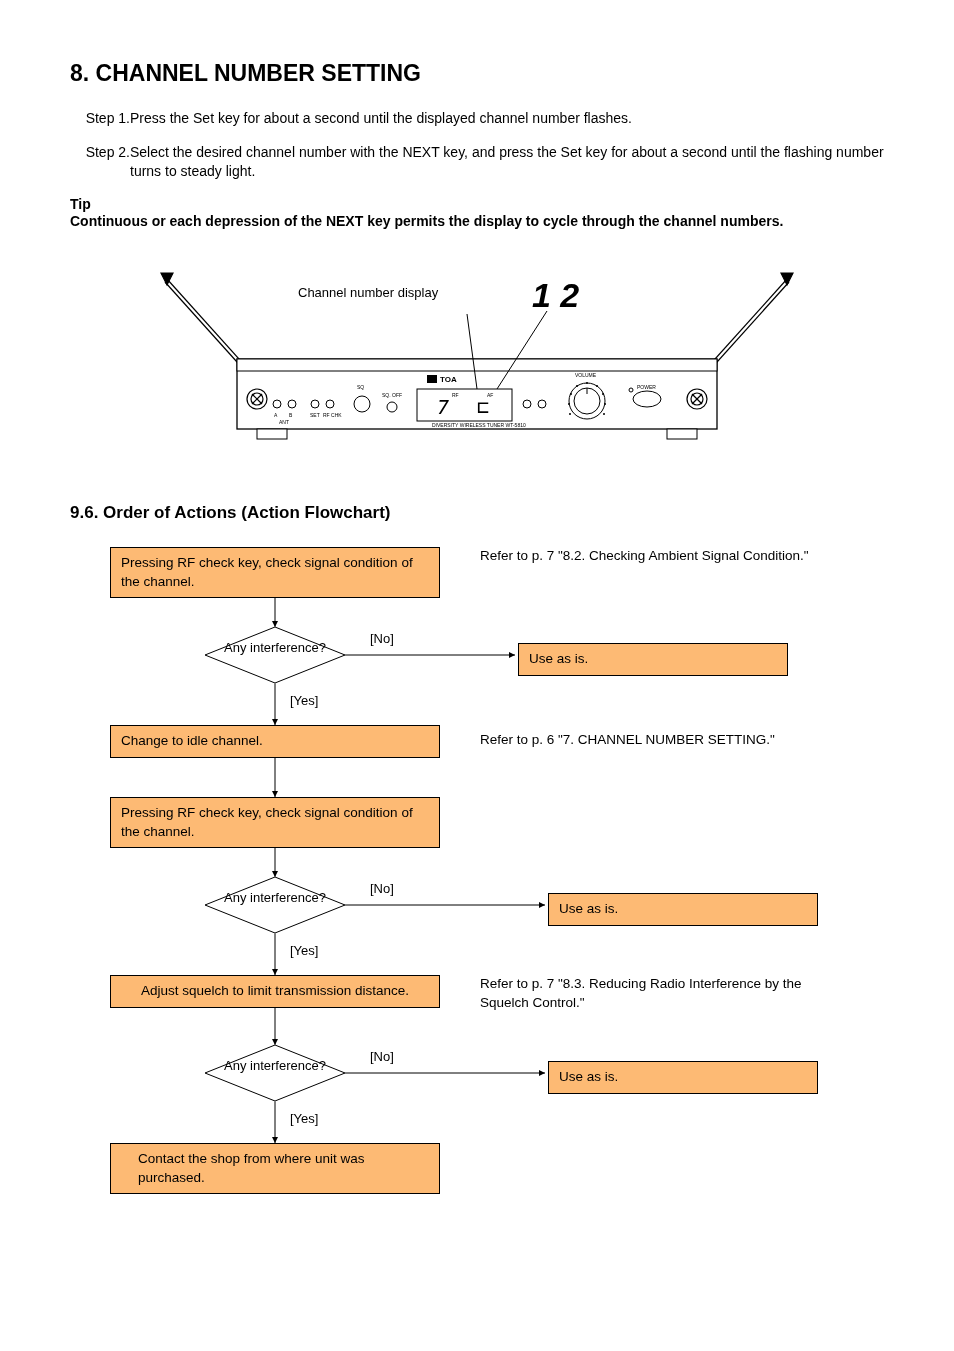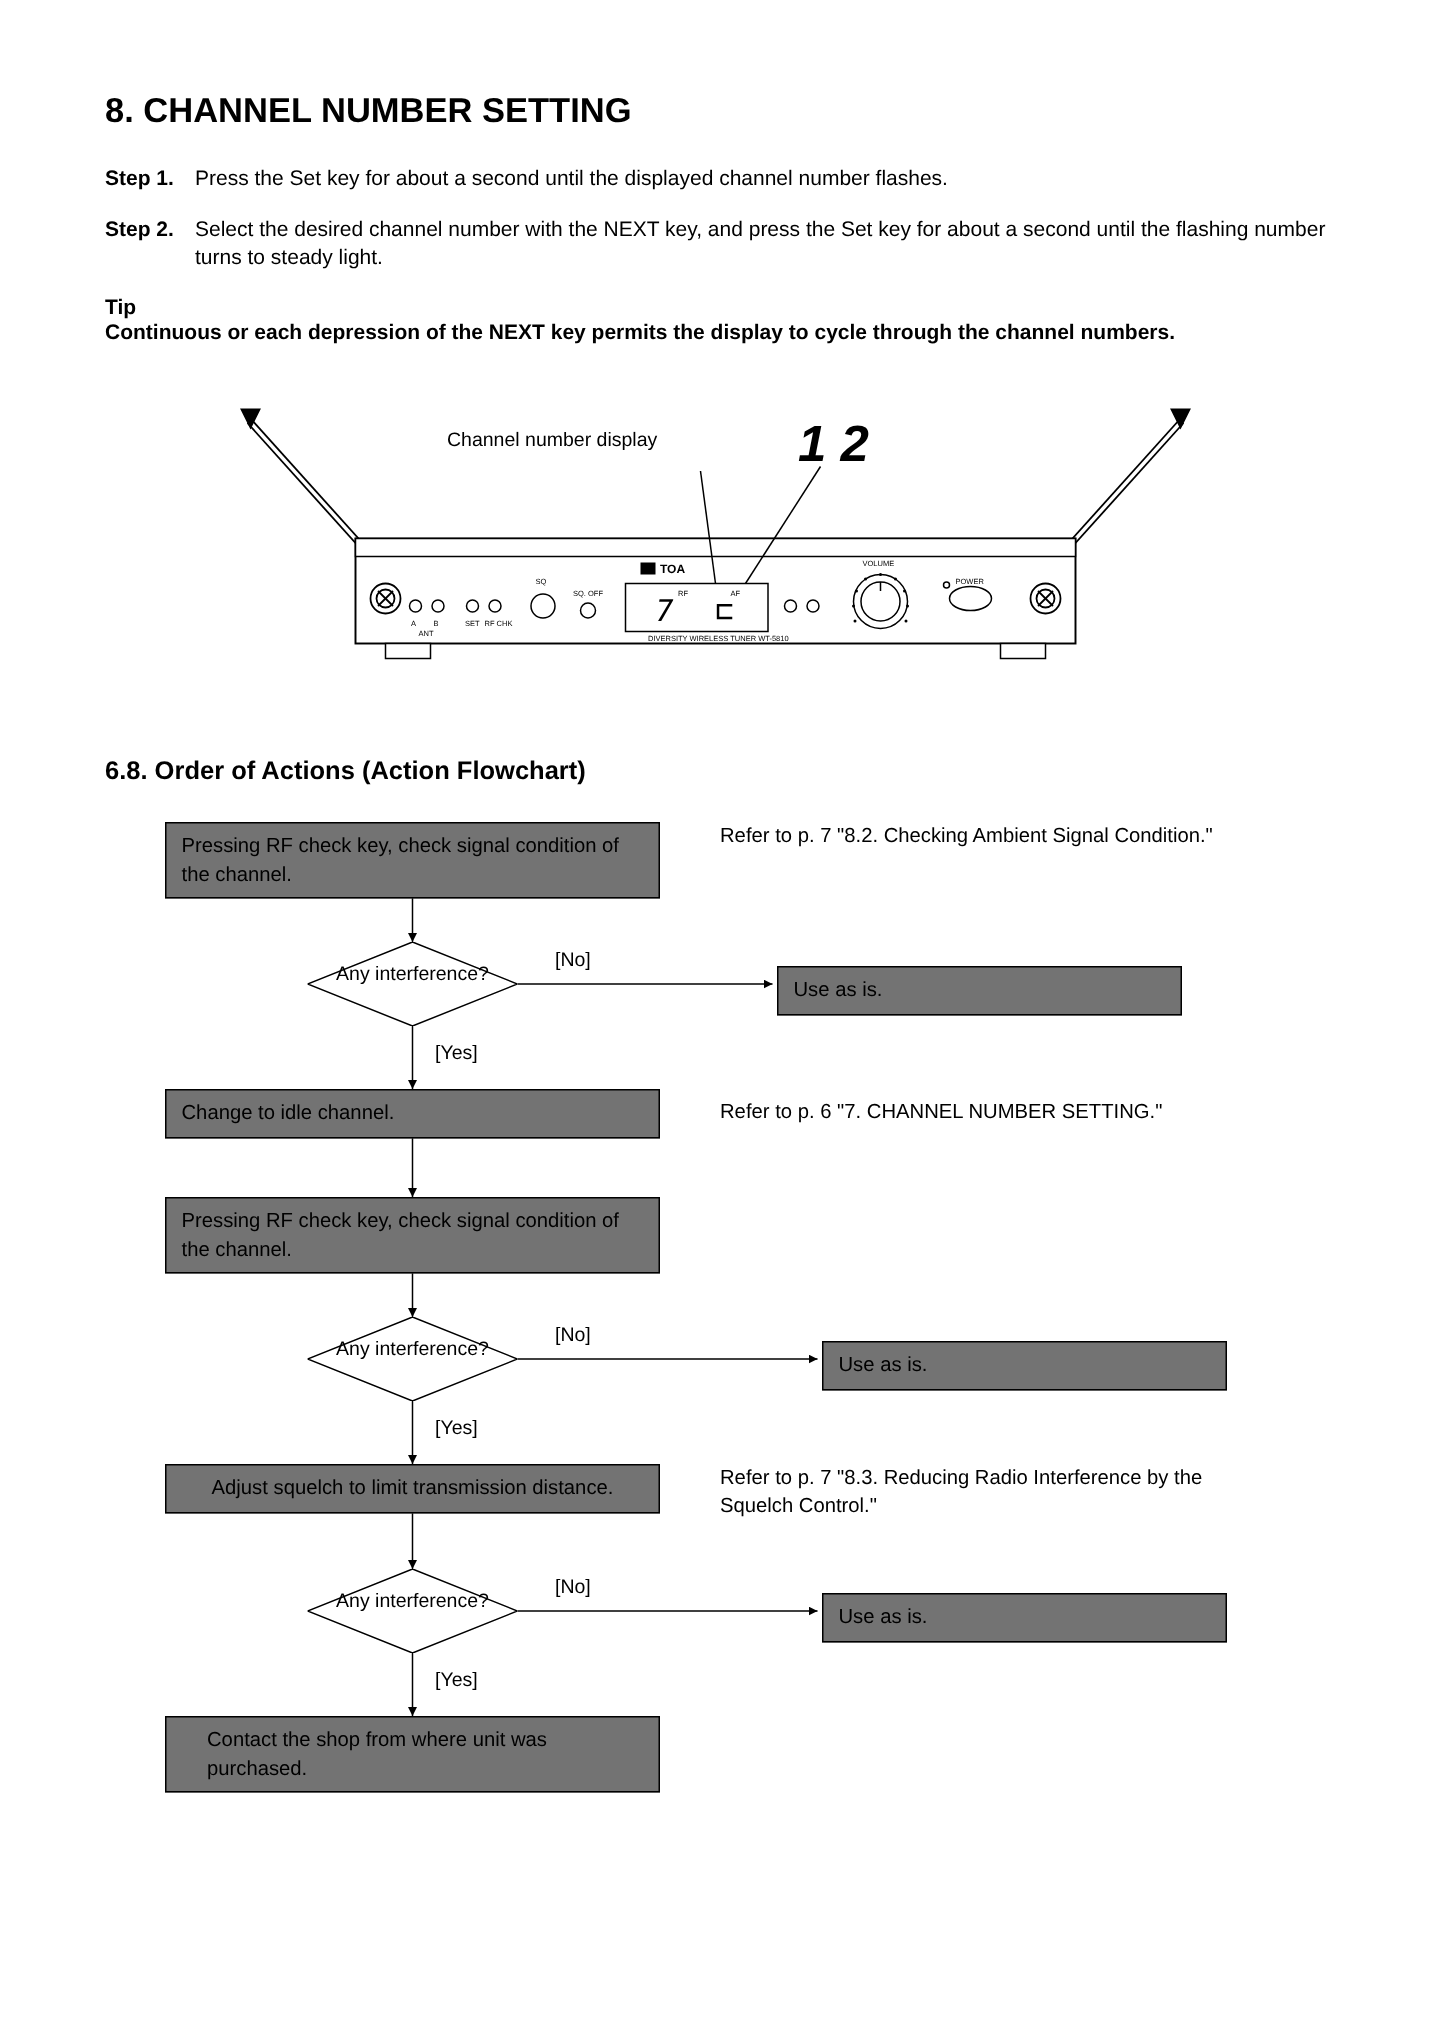--- a/index.html
+++ b/index.html
@@ -1,29 +1,29 @@
 <!DOCTYPE html>
 <html><head>
 <meta charset="utf-8">
 <style>
   * { box-sizing: border-box; }
   body { font-family: Arial, Helvetica, sans-serif; margin: 0; background: #fff; color: #000; }
   .page { width: 954px; margin: 0 auto; padding: 60px 70px 20px 70px; position: relative; }
   h2 { font-size: 23px; font-weight: bold; margin: 0 0 22px 0; }
   h3.sub { font-size: 17px; font-weight: bold; margin: 10px 0 24px 0; }
   .step-row { display: flex; margin-bottom: 14px; font-size: 14px; line-height: 1.4; }
-  .step-label { font-weight: bold; width: 60px; flex-shrink: 0; }
+  .step-label { font-weight: normal; width: 60px; flex-shrink: 0; text-align: right; }
   .step-text { flex: 1; }
   .tip-label { font-weight: bold; font-size: 14px; margin-top: 0; }
   .tip-text { font-size: 14px; line-height: 1.4; margin-bottom: 18px; font-weight: bold; }
   .device-wrap { text-align: center; margin-bottom: 40px; position: relative; }
   .callout { font-size: 13px; position: absolute; }
   .device-svg { display: inline-block; }
   .flow { position: relative; height: 740px; margin-left: 40px; }
-  .box { position: absolute; border: 1px solid #000; background: #737373; padding: 6px 10px; font-size: 13.5px; line-height: 1.35; }
+  .box { position: absolute; border: 1px solid #000; background: #fdba74; padding: 6px 10px; font-size: 13.5px; line-height: 1.35; }
   .diamond { position: absolute; width: 140px; height: 56px; }
   .diamond svg { position: absolute; top: 0; left: 0; }
   .diamond .dtxt { position: absolute; width: 100%; text-align: center; font-size: 13px; line-height: 1.2; top: 13px; }
   .note { position: absolute; font-size: 13.5px; line-height: 1.35; }
   .lbl { position: absolute; font-size: 13px; }
   .flow svg.lines { position: absolute; top: 0; left: 0; pointer-events: none; }
 </style>
 </head>
 <body>
 
@@ -130,21 +130,21 @@
       </g>
 
       <line x1="330" y1="65" x2="340" y2="140" stroke="#000"></line>
 
       <text x="395" y="58" font-size="34" font-weight="bold" font-style="italic">1 2</text>
       <line x1="360" y1="140" x2="410" y2="62" stroke="#000"></line>
     </svg>
     <div class="callout" style="left:228px; top:36px;">Channel number display</div>
   </div>
 
-  <h3 class="sub">6.8. Order of Actions (Action Flowchart)</h3>
+  <h3 class="sub">9.6. Order of Actions (Action Flowchart)</h3>
 
   <div class="flow">
 
     <svg class="lines" width="780" height="740">
       <defs>
         <marker id="arr" markerWidth="8" markerHeight="8" refX="6" refY="3" orient="auto">
           <path d="M0,0 L6,3 L0,6 Z" fill="#000"></path>
         </marker>
       </defs>
       <g stroke="#000" stroke-width="1" fill="none">

